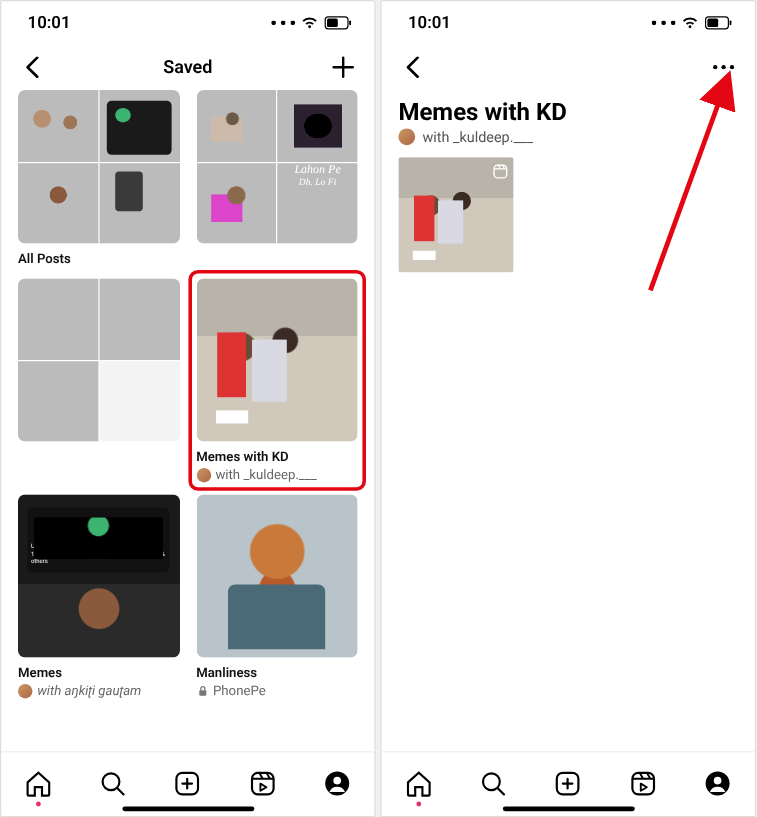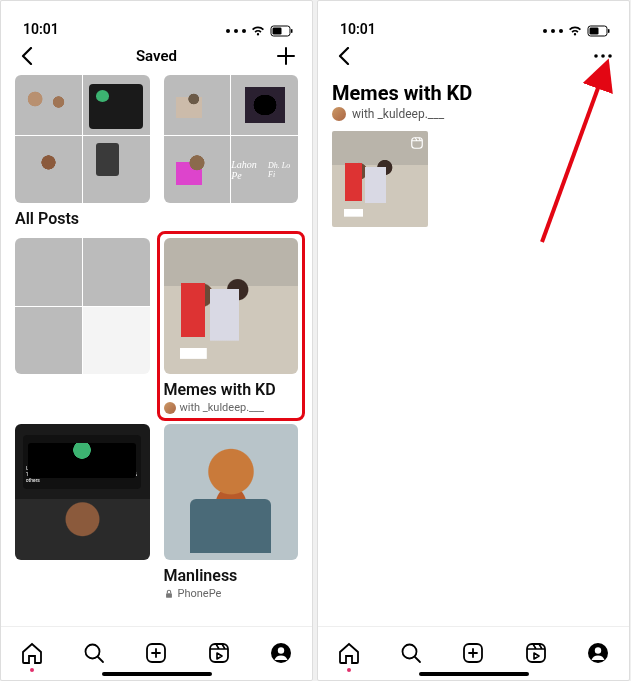--- a/index.html
+++ b/index.html
@@ -25,21 +25,21 @@
     border-radius: 2px;
     display: flex;
     flex-direction: column;
     position: relative;
     overflow: hidden;
   }
   
   .status-bar {
     height: 36px;
     display: flex;
-    align-items: flex-end;
+    align-items: center;
     justify-content: space-between;
     padding: 0 18px 0 22px;
     font-size: 14px;
     font-weight: 600;
   }
   .status-right { display: flex; align-items: center; gap: 4px; }
   .status-right svg { display:block; }
   
   .nav-header {
     height: 38px;
@@ -93,21 +93,21 @@
     gap: 1px;
     width:100%; height:100%;
     background:#fff;
   }
   .thumb-grid2 > div { background:#bbb; }
   .thumb-grid2.topcut { grid-template-rows: 0.9fr 1fr; }
   .coll-label {
     display: flex;
     align-items: center;
     gap: 4px;
-    font-size: 16px;
+    font-size: 11px;
     font-weight: 600;
     margin-top: 6px;
     color:#111;
   }
   .coll-sub {
     display: flex;
     align-items: center;
     gap: 4px;
     font-size: 11px;
     color:#666;
@@ -224,21 +224,21 @@
   .allposts3::after{content:"";position:absolute;inset:15%;background:radial-gradient(circle at 50% 35%,#8b5a3c 0 18%,transparent 19%);}
   .allposts4 { background:#c4b896;}
   .allposts4::after{content:"";position:absolute;left:20%;top:10%;width:35%;height:50%;background:#3a3a3a;border-radius:3px;}
   .audio1 { background: linear-gradient(#d8d0c4,#b8ae9e);}
   .audio1::after{content:"";position:absolute;inset:0;background:radial-gradient(circle at 45% 40%,#6b5a48 0 10%,transparent 11%),linear-gradient(#cba 0 0) 30% 55%/40% 35% no-repeat;}
   .audio2 { background:#1a1a1a;}
   .audio2::after{content:"";position:absolute;inset:20%;background:radial-gradient(ellipse at 50% 50%,#000 0 40%,#2a2030 41% 100%);}
   .audio3 { background:linear-gradient(#aaa,#888);}
   .audio3::after{content:"";position:absolute;inset:0;background:radial-gradient(circle at 50% 40%,#8b6a4c 0 14%,transparent 15%),linear-gradient(#d4c 0 0) 30% 60%/40% 35% no-repeat;}
   .audio4 { background:linear-gradient(180deg,#1a2740,#4a3a5a);}
-  .audio4-text{position:absolute;inset:0;display:flex;flex-direction:row;align-items:center;color:#fff;font-size:8px;font-style:italic;font-family:serif;}
+  .audio4-text{position:absolute;inset:0;display:flex;flex-direction:column;align-items:center;color:#fff;font-size:8px;font-style:italic;font-family:serif;}
   .audio4-text span:first-child{font-size:10px;}
 </style>
 </head>
 <body>
 
 <div class="canvas">
 
   <div class="phone">
     <div class="status-bar">
       <span>10:01</span>
@@ -329,20 +329,27 @@
           <div class="coll-sub">
             <span class="mini-avatar"></span>
             <span>with _kuldeep.___</span>
           </div>
         </div>
 
         <div class="coll">
           <div class="thumb memes-art" style="position:relative">
             <div class="memes-text">UPI transactions of over ₹2,000 to be charged at 1.1% starting 1st April for Gpay, Paytm, PhonePe &amp; others</div>
           </div>
+          <div class="coll-label">
+              <span>Memes</span>
+            </div>
+          <div class="coll-sub">
+            <span class="mini-avatar"></span>
+            <span style="font-style:italic">with aŋkiʈi gauʈam</span>
+          </div>
         </div>
 
         <div class="coll">
           <div class="thumb man-art" style="position:relative"></div>
           <div class="coll-label">
               <span>Manliness</span>
             </div>
           <div class="coll-sub">
             <svg width="10" height="10" viewBox="0 0 12 12">
                 <rect x="2.5" y="5" width="7" height="5.5" rx="1" fill="#777"></rect>

